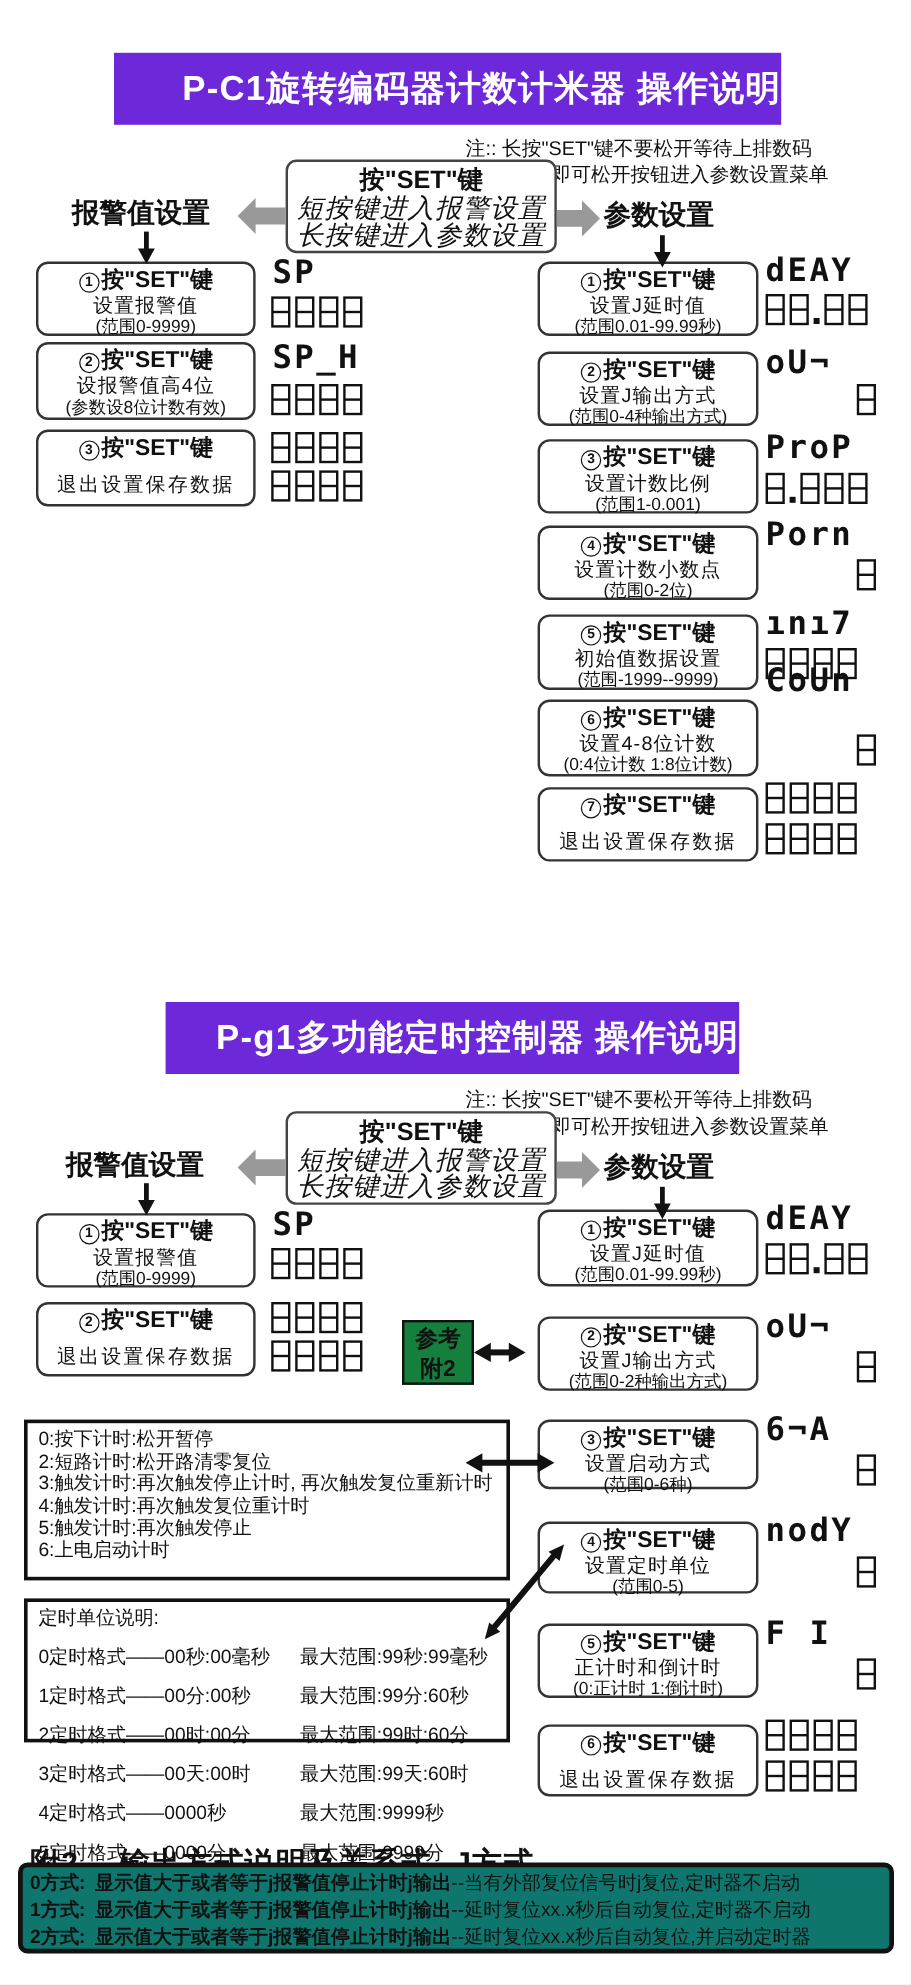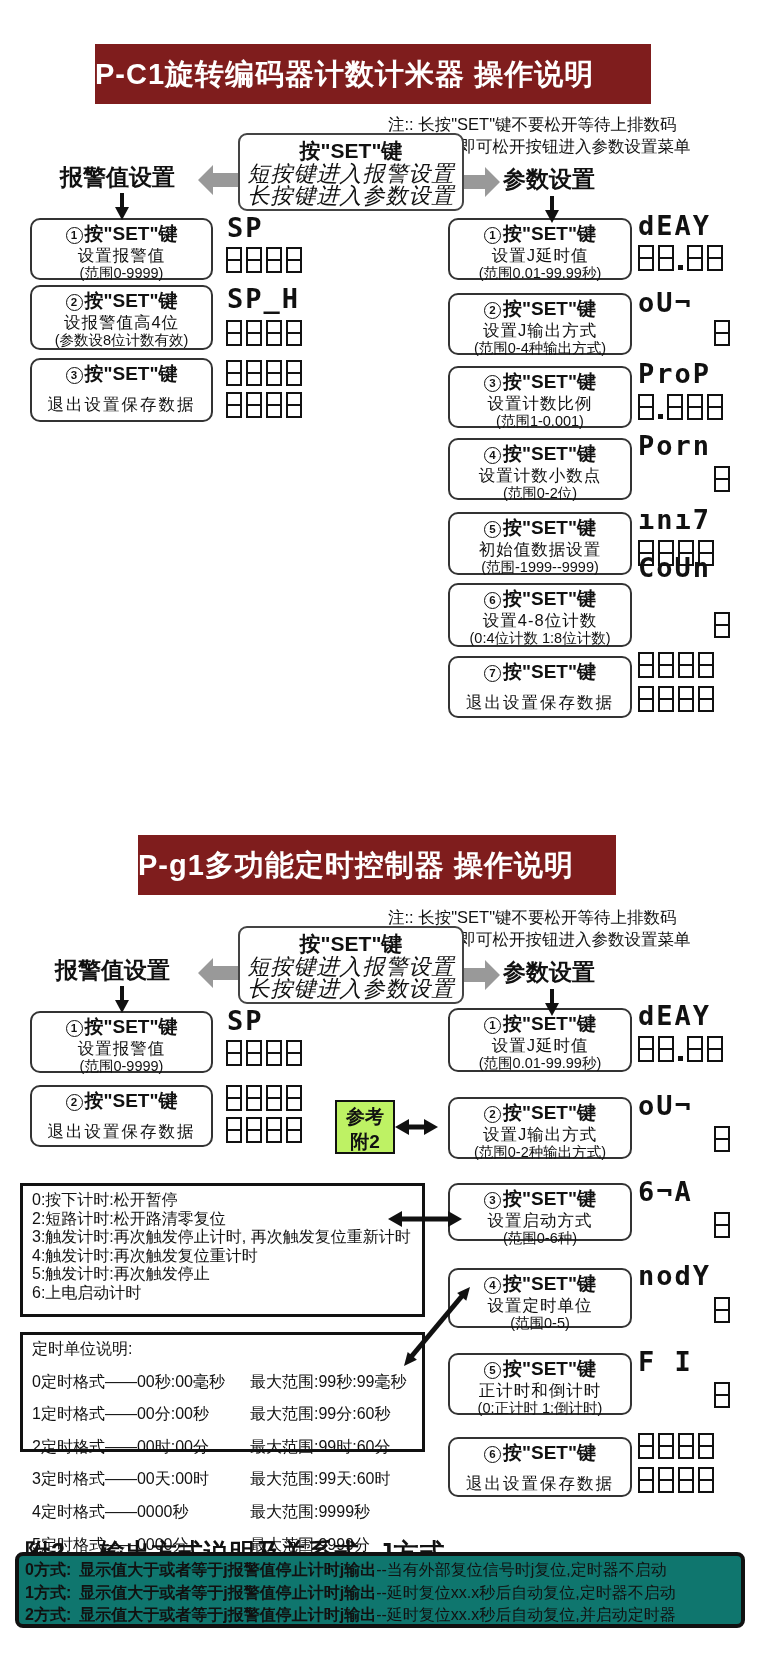--- a/index.html
+++ b/index.html
@@ -1,20 +1,20 @@
 <!DOCTYPE html>
 <html><head>
 <meta charset="utf-8">
 <style>
   html,body{margin:0;padding:0;background:#e8e8e8;}
   .page{position:relative;width:759px;height:1654px;background:#ffffff;overflow:hidden;
         font-family:"Liberation Sans","DejaVu Sans",sans-serif;color:#111;}
   
-  .tbar{position:absolute;background:#7f1d1d;color:#fff;font-weight:bold;font-size:29px;
-        text-align:left;line-height:60px;letter-spacing:1px;white-space:nowrap;}
+  .tbar{position:absolute;background:#6d28d9;color:#fff;font-weight:bold;font-size:29px;
+        text-align:right;line-height:60px;letter-spacing:1px;white-space:nowrap;}
   
   .start{position:absolute;font-weight:bold;font-size:27px;}
   .note{position:absolute;font-size:16.5px;line-height:22px;white-space:nowrap;}
   .biglabel{position:absolute;font-weight:bold;font-size:23px;white-space:nowrap;}
   
   .cbox{position:absolute;border:2px solid #444;border-radius:9px;background:#fff;
         text-align:center;box-sizing:border-box;padding-top:3px;}
   .ct{font-size:21px;font-weight:bold;line-height:25px;}
   .cl{font-size:22px;line-height:22px;letter-spacing:1px;font-style:italic;}
   
@@ -30,21 +30,21 @@
   
   .dl{position:absolute;font-family:"DejaVu Sans Mono","Liberation Mono",monospace;
       font-weight:bold;font-size:27px;letter-spacing:2px;color:#111;white-space:pre;}
   .dg{position:absolute;display:flex;align-items:flex-end;}
   .d8{width:16px;height:26px;border:2.5px solid #111;background:#fff;position:relative;
       margin-right:4px;box-sizing:border-box;}
   .d8::after{content:"";position:absolute;left:-1px;right:-1px;top:50%;margin-top:-1.25px;
       height:2.5px;background:#111;}
   .ddot{width:5px;height:5px;background:#111;margin:0 4px 1px 0;}
   
-  .refbox{position:absolute;border:2.5px solid #111;background:#bef264;text-align:center;
+  .refbox{position:absolute;border:2.5px solid #111;background:#15803d;text-align:center;
       font-size:19px;font-weight:bold;line-height:25px;box-sizing:border-box;padding-top:2px;}
   .lbox{position:absolute;border:3px solid #111;background:#fff;box-sizing:border-box;
       font-size:16px;line-height:18.6px;padding:5px 4px 3px 9px;white-space:nowrap;}
   .urow{display:flex;margin-top:14px;}
   .ufmt{width:218px;}
   
   .axtitle{position:absolute;font-weight:bold;font-size:25px;letter-spacing:1px;white-space:nowrap;}
   .axbox{position:absolute;border:4px solid #111;border-radius:8px;background:#0f766e;
       box-sizing:border-box;padding:3px 6px;font-size:16px;line-height:22.5px;white-space:nowrap;}
   .axh{font-weight:bold;margin-right:8px;}

